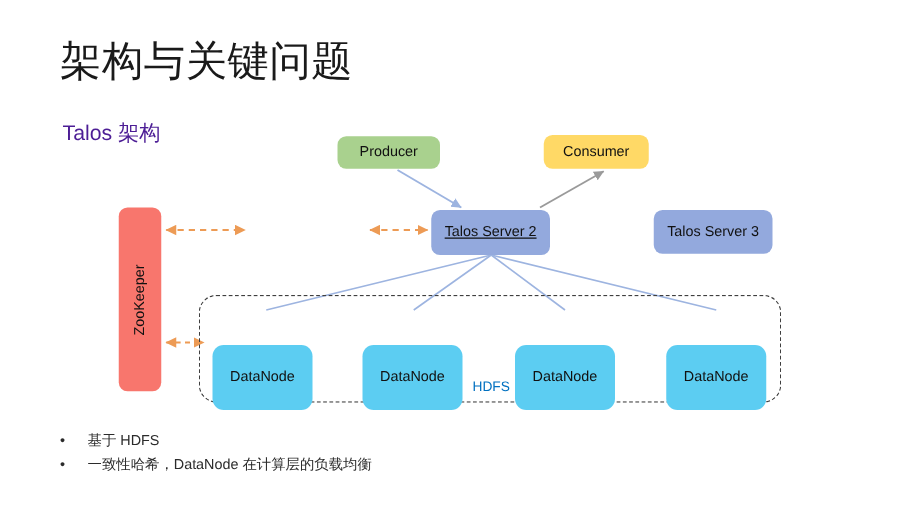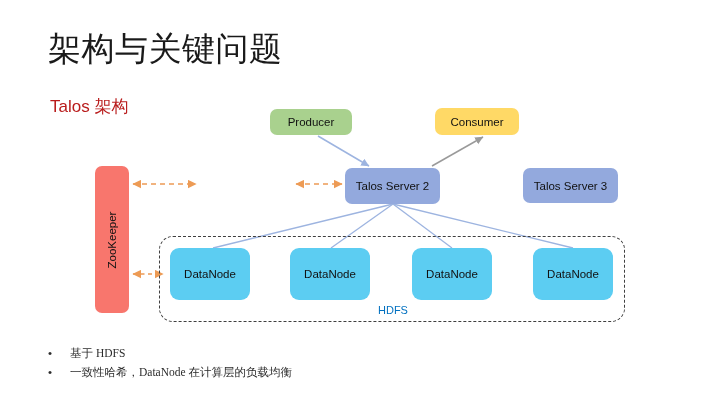--- a/index.html
+++ b/index.html
@@ -34,21 +34,21 @@
     letter-spacing: 0.5px;
     white-space: nowrap;
   }
   .slide-subtitle {
     position: absolute;
     left: 50px;
     top: 95px;
     font-size: 17px;
     line-height: 24px;
     font-weight: 400;
-    color: #b91c1c;
+    color: #4c1d95;
     white-space: nowrap;
   }
   
   #diagram {
     position: absolute;
     left: 0;
     top: 0;
     width: 720px;
     height: 405px;
   }
@@ -77,20 +77,21 @@
     background: #a9d18e;
     border-radius: 7px;
   }
   .node-consumer {
     background: #ffd966;
     border-radius: 7px;
   }
   .node-datanode {
     background: #5ccdf2;
     border-radius: 9px;
+    margin-top: 28px;
   }
   .node-zookeeper {
     background: #f8766d;
     border-radius: 7px;
   }
   .node-zookeeper .vtext {
     transform: rotate(-90deg);
     font-size: 11.5px;
     white-space: nowrap;
     color: #111111;
@@ -126,21 +127,20 @@
   .bullet-mark {
     width: 22px;
     flex: 0 0 22px;
     color: #2b2b2b;
     font-size: 11.5px;
     line-height: 19px;
   }
   .bullet-text {
     flex: 1 1 auto;
     white-space: nowrap;
-    font-family: Liberation Serif, serif;
   }
 </style>
 </head>
 <body>
 
 <div id="slide">
 
   <div class="slide-title">架构与关键问题</div>
   <div class="slide-subtitle">Talos 架构</div>
 
@@ -182,21 +182,21 @@
     <div class="hdfs-label" style="left:378px; top:304px;">HDFS</div>
 
     <div class="node node-zookeeper" style="left:95px; top:166px; width:34px; height:147px;">
       <span class="vtext">ZooKeeper</span>
     </div>
 
     <div class="node node-consumer" style="left:435px; top:108px; width:84px; height:27px;">Consumer</div>
 
     <div class="node node-producer" style="left:270px; top:109px; width:82px; height:26px;">Producer</div>
 
-    <div class="node node-server" style="left:345px; top:168px; width:95px; height:36px;">Talos Server 2</div>
+    <div class="node node-server" style="left:345px; top:168px; width:95px; height:36px;text-decoration:underline;">Talos Server 2</div>
     <div class="node node-server" style="left:489px; top:168px; width:95px; height:35px;margin-left:34px;">Talos Server 3</div>
 
     <div class="node node-datanode" style="left:170px; top:248px; width:80px; height:52px;">DataNode</div>
     <div class="node node-datanode" style="left:290px; top:248px; width:80px; height:52px;">DataNode</div>
     <div class="node node-datanode" style="left:412px; top:248px; width:80px; height:52px;">DataNode</div>
     <div class="node node-datanode" style="left:533px; top:248px; width:80px; height:52px;">DataNode</div>
 
   </div>
 
   <div class="bullets">

